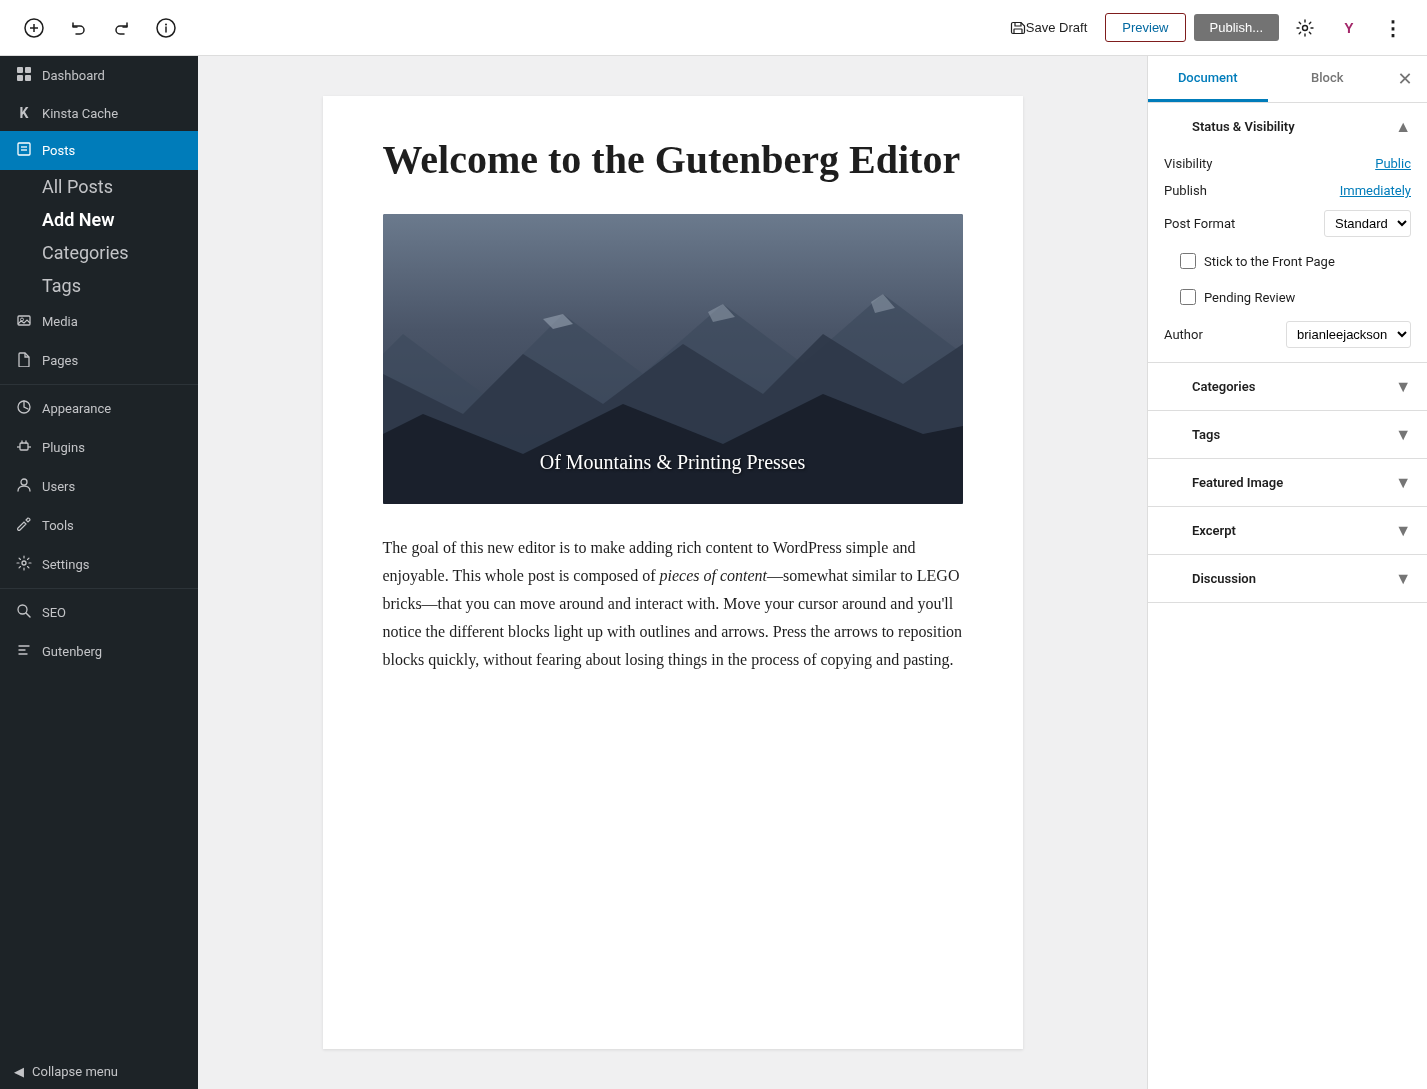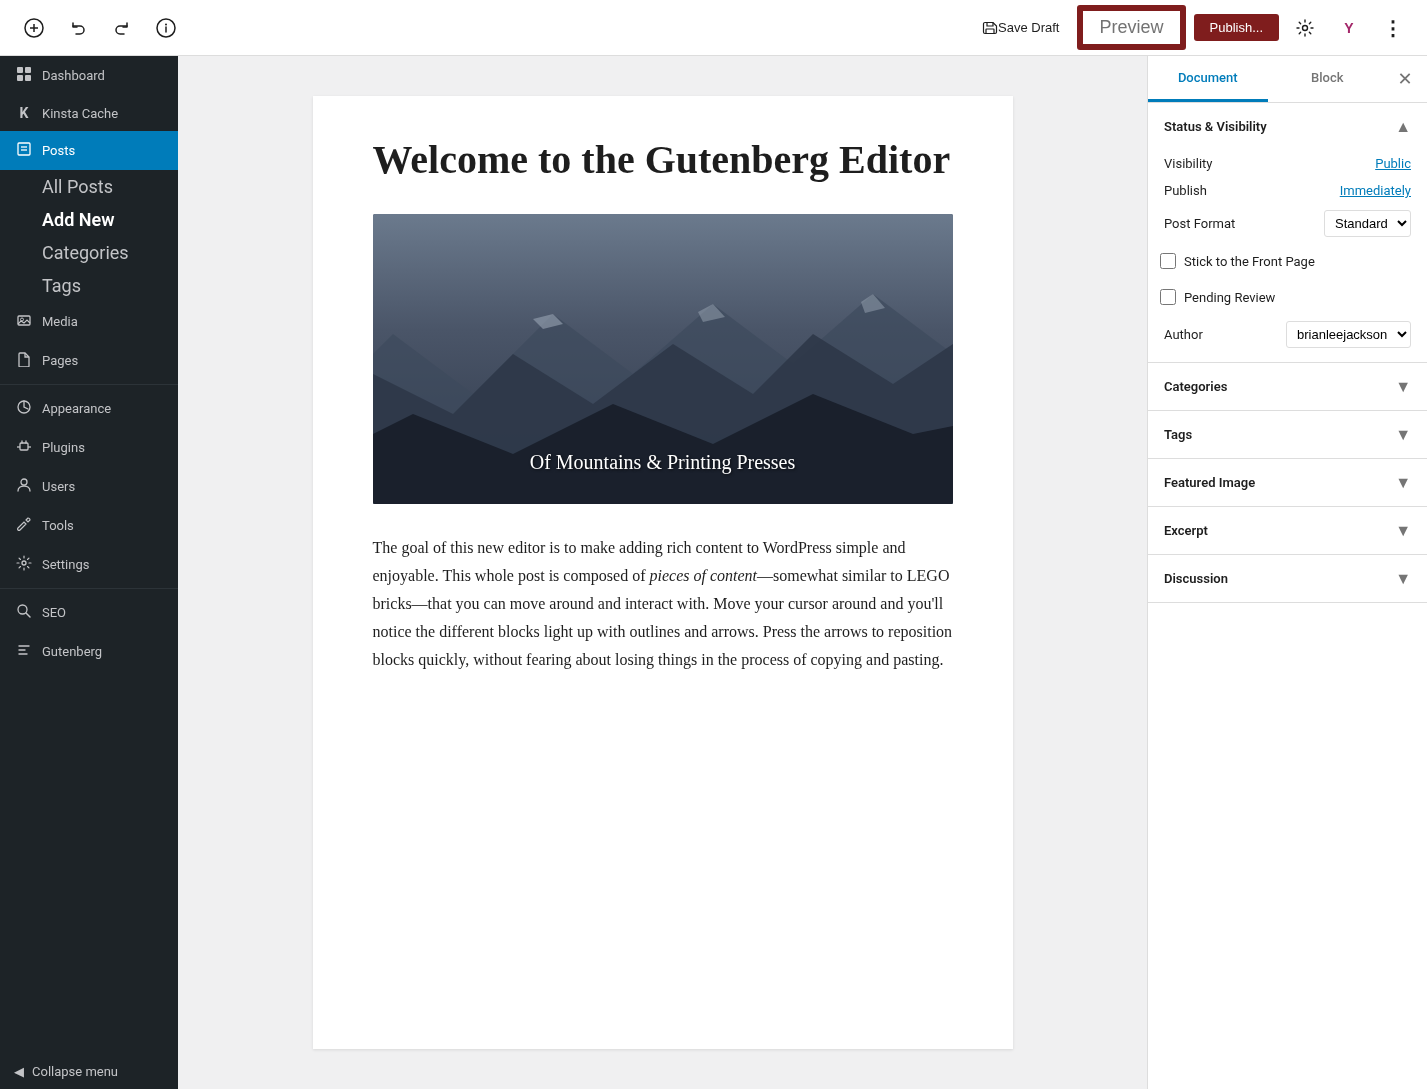--- a/index.html
+++ b/index.html
@@ -16,34 +16,34 @@
       width: 36px; height: 36px; border: none; background: transparent;
       border-radius: 4px; cursor: pointer; display: flex; align-items: center; justify-content: center;
       color: #1e1e1e; font-size: 18px;
     }
     .save-draft-btn {
       background: transparent; border: none; cursor: pointer; color: #1e1e1e;
       font-size: 13px; display: flex; align-items: center; padding: 6px 10px;
       border-radius: 4px;
     }
     .preview-btn {
-      background: #fff; border: 6px solid #7f1d1d; color: #737373;
-      padding: 6px 16px; border-radius: 3px; cursor: pointer; font-size: 18px; font-weight: 500;
+      background: #fff; border: 1px solid #7f1d1d; color: #0369a1;
+      padding: 6px 16px; border-radius: 3px; cursor: pointer; font-size: 13px; font-weight: 500;
     }
     .publish-btn {
-      background: #7f1d1d; border: none; color: #fff;
+      background: #737373; border: none; color: #fff;
       padding: 6px 16px; border-radius: 3px; cursor: pointer; font-size: 13px; font-weight: 500;
     }
 
     
     .main-layout { display: flex; flex: 1; overflow: hidden; }
 
     
     .sidebar {
-      width: 178px; background: #1d2327; color: #fff; flex-shrink: 0;
+      width: 198px; background: #1d2327; color: #fff; flex-shrink: 0;
       display: flex; flex-direction: column; overflow-y: auto;
     }
     .sidebar-item {
       display: flex; align-items: center; gap: 8px; padding: 10px 14px;
       cursor: pointer; font-size: 13px; color: #c3c4c7; text-decoration: none;
       white-space: nowrap;
     }
     .sidebar-item.active { background: #007cba; color: #fff; }
     .sidebar-item .icon { width: 20px; text-align: center; flex-shrink: 0; }
     .sidebar-sub-item {
@@ -97,33 +97,33 @@
       display: flex; align-items: center; justify-content: center; font-size: 18px; color: #757575;
       align-self: center; flex-shrink: 0; margin-right: 4px;
     }
     .panel-section {
       border-bottom: 1px solid #ddd;
     }
     .panel-section-header {
       display: flex; align-items: center; justify-content: space-between;
       padding: 14px 16px; cursor: pointer;
     }
-    .panel-section-title { font-size: 13px; font-weight: 600; color: #1e1e1e; }
+    .panel-section-title { font-size: 13px; font-weight: 600; color: #1e1e1e; margin-left: 28px; }
     .chevron { font-size: 16px; color: #757575; }
     .panel-row {
       display: flex; align-items: center; justify-content: space-between; padding: 6px 16px;
     }
     .panel-label { font-size: 13px; color: #1e1e1e; }
     .panel-value { font-size: 13px; color: #007cba; text-decoration: underline; cursor: pointer; }
     .panel-select {
       font-size: 13px; border: 1px solid #ddd; border-radius: 3px; padding: 4px 6px;
       background: #fff; cursor: pointer;
     }
     .checkbox-row {
-      display: flex; align-items: center; gap: 8px; padding: 10px 12px;
+      display: flex; align-items: center; gap: 8px; padding: 10px 32px;
     }
     .checkbox-row input[type="checkbox"] { width: 16px; height: 16px; cursor: pointer; }
     .checkbox-label { font-size: 13px; color: #1e1e1e; }
     .author-select {
       font-size: 13px; border: 1px solid #ddd; border-radius: 3px; padding: 4px 6px;
       background: #fff; cursor: pointer; max-width: 140px;
     }
   </style>
 </head>
 <body>

